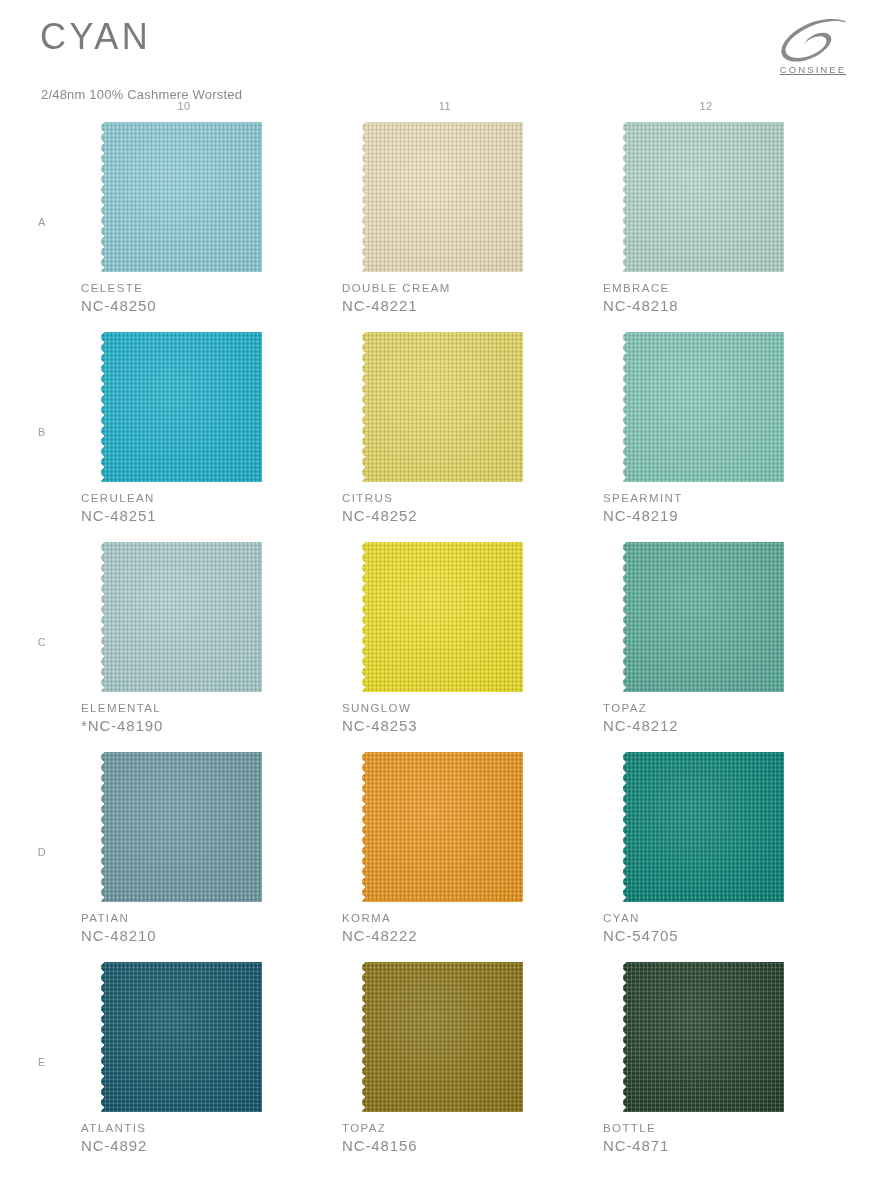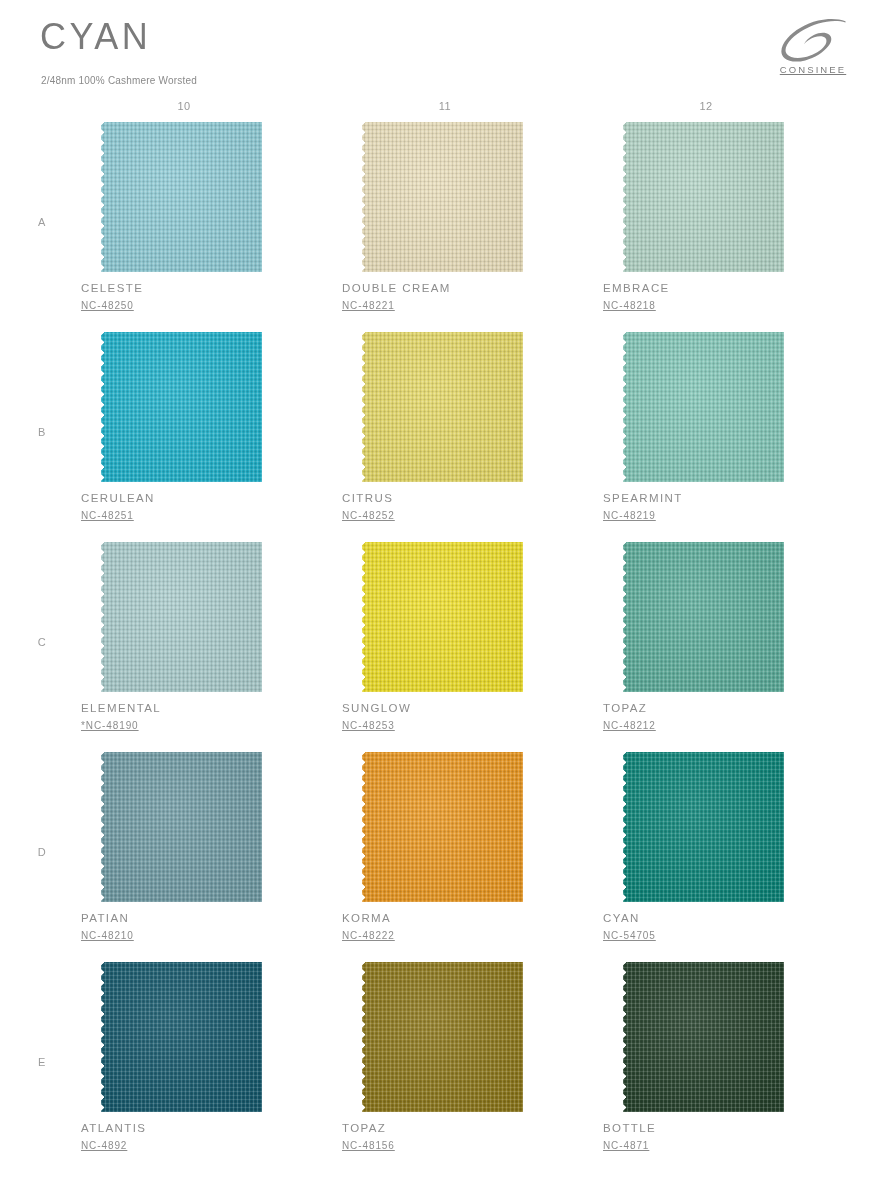--- a/index.html
+++ b/index.html
@@ -29,22 +29,22 @@
     top: 19px;
     font-size: 36px;
     letter-spacing: 3.5px;
     font-weight: 300;
     color: #7b7b7b;
     line-height: 1;
   }
   #brand-subtitle {
     position: absolute;
     left: 41px;
-    top: 76px;
-    font-size: 10px;
+    top: 88px;
+    font-size: 13px;
     letter-spacing: 0.2px;
     color: #8a8a8a;
     font-weight: 400;
     line-height: 1;
   }
 
   
   #logo {
     position: absolute;
     right: 33px;
@@ -187,26 +187,25 @@
     text-align: left;
   }
   .swatch-name {
     font-size: 11.5px;
     letter-spacing: 1.4px;
     color: #8d8d8d;
     line-height: 17px;
     white-space: nowrap;
   }
   .swatch-code {
-    font-size: 10px;
+    font-size: 15px;
     letter-spacing: 0.9px;
     color: #8d8d8d;
     line-height: 17px;
     white-space: nowrap;
-    text-decoration: underline;
   }
 </style>
 </head>
 <body>
 
 <div id="header">
   <div id="brand-title">CYAN</div>
   <div id="brand-subtitle">2/48nm 100% Cashmere Worsted</div>
 
   <div id="logo">

